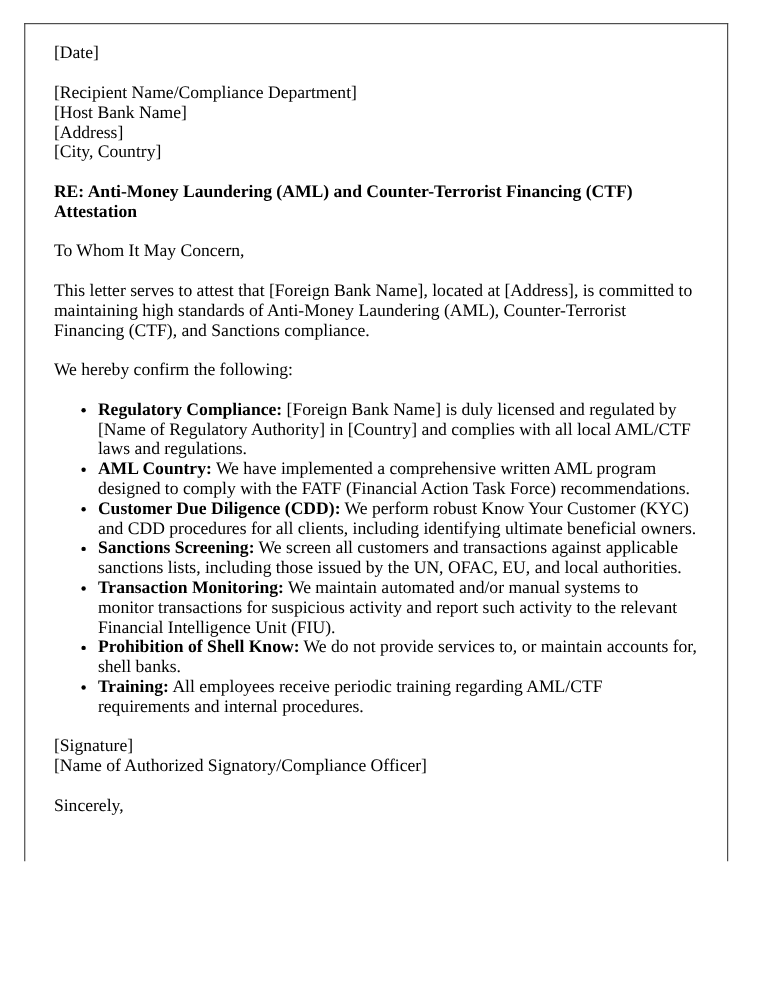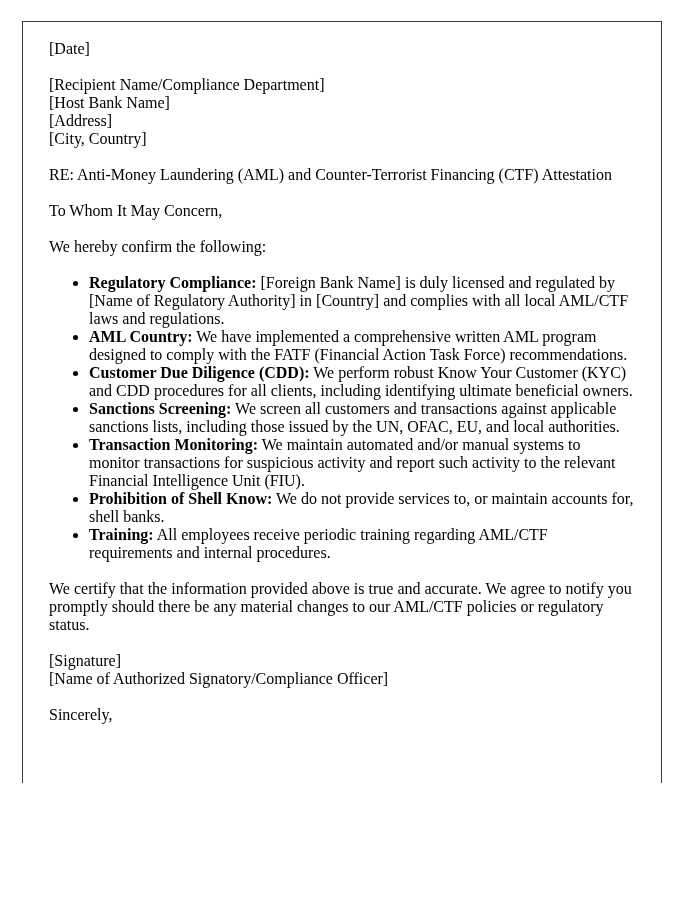--- a/index.html
+++ b/index.html
@@ -30,21 +30,21 @@
     background: #ffffff;
     overflow: hidden;
     padding: 18px 26px 0 26px;
     font-size: 16px;
     line-height: 18px;
   }
   .letter-page p {
     margin: 0 0 18px 0;
   }
   .subject {
-    font-weight: normal;
+    font-weight: bold;
   }
   ul.commitments {
     margin: 0 0 18px 0;
     padding: 0 0 0 40px;
     list-style-type: disc;
   }
   ul.commitments li {
     margin: 0;
     padding: 0;
   }
@@ -65,34 +65,34 @@
       <span class="line">[Recipient Name/Compliance Department]</span>
       <span class="line">[Host Bank Name]</span>
       <span class="line">[Address]</span>
       <span class="line">[City, Country]</span>
     </p>
 
     <p class="subject">RE: Anti-Money Laundering (AML) and Counter-Terrorist Financing (CTF) Attestation</p>
 
     <p>To Whom It May Concern,</p>
 
+    <p>This letter serves to attest that [Foreign Bank Name], located at [Address], is committed to maintaining high standards of Anti-Money Laundering (AML), Counter-Terrorist Financing (CTF), and Sanctions compliance.</p>
 
     <p>We hereby confirm the following:</p>
 
     <ul class="commitments">
       <li><span class="b">Regulatory Compliance:</span> <span>[Foreign Bank Name] is duly licensed and regulated by [Name of Regulatory Authority] in [Country] and complies with all local AML/CTF laws and regulations.</span></li>
       <li><span class="b">AML Country:</span> <span>We have implemented a comprehensive written AML program designed to comply with the FATF (Financial Action Task Force) recommendations.</span></li>
       <li><span class="b">Customer Due Diligence (CDD):</span> <span>We perform robust Know Your Customer (KYC) and CDD procedures for all clients, including identifying ultimate beneficial owners.</span></li>
       <li><span class="b">Sanctions Screening:</span> <span>We screen all customers and transactions against applicable sanctions lists, including those issued by the UN, OFAC, EU, and local authorities.</span></li>
       <li><span class="b">Transaction Monitoring:</span> <span>We maintain automated and/or manual systems to monitor transactions for suspicious activity and report such activity to the relevant Financial Intelligence Unit (FIU).</span></li>
       <li><span class="b">Prohibition of Shell Know:</span> <span>We do not provide services to, or maintain accounts for, shell banks.</span></li>
       <li><span class="b">Training:</span> <span>All employees receive periodic training regarding AML/CTF requirements and internal procedures.</span></li>
     </ul>
 
-    <p>We certify that the information provided above is true and accurate. We agree to notify you promptly should there be any material changes to our AML/CTF policies or regulatory status.</p>
 
     <p>
       <span class="line">[Signature]</span>
       <span class="line">[Name of Authorized Signatory/Compliance Officer]</span>
     </p>
 
     <p>Sincerely,</p>
 
   </div>
 </div>

